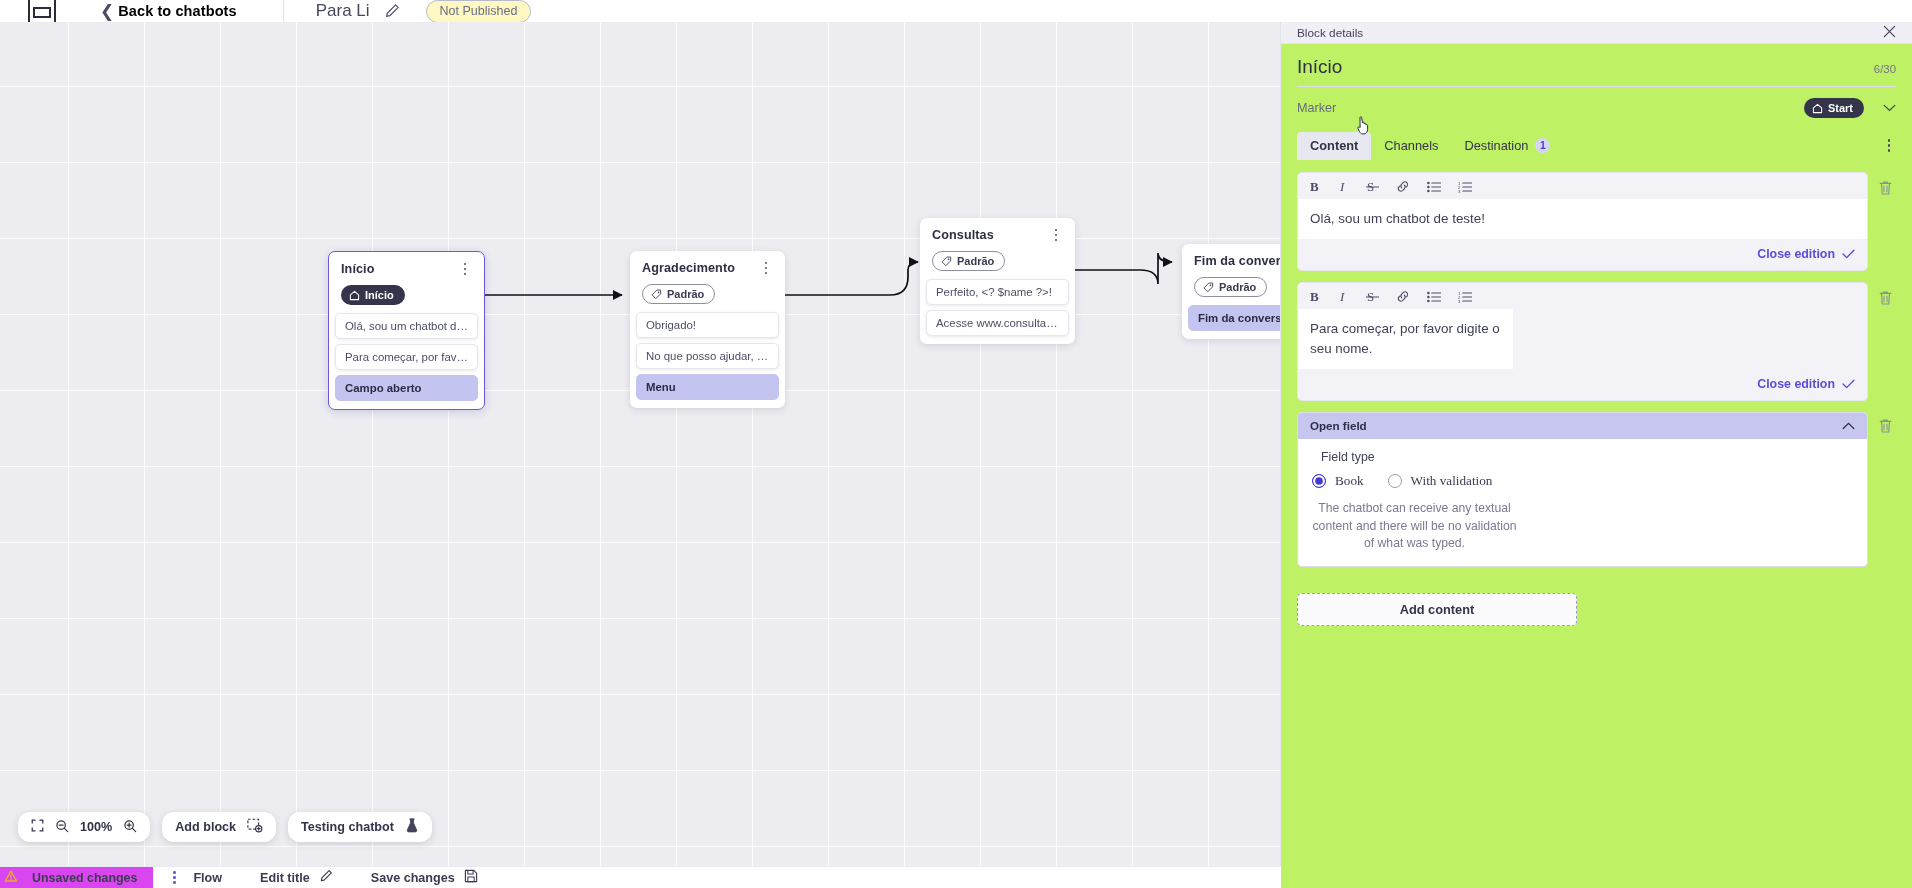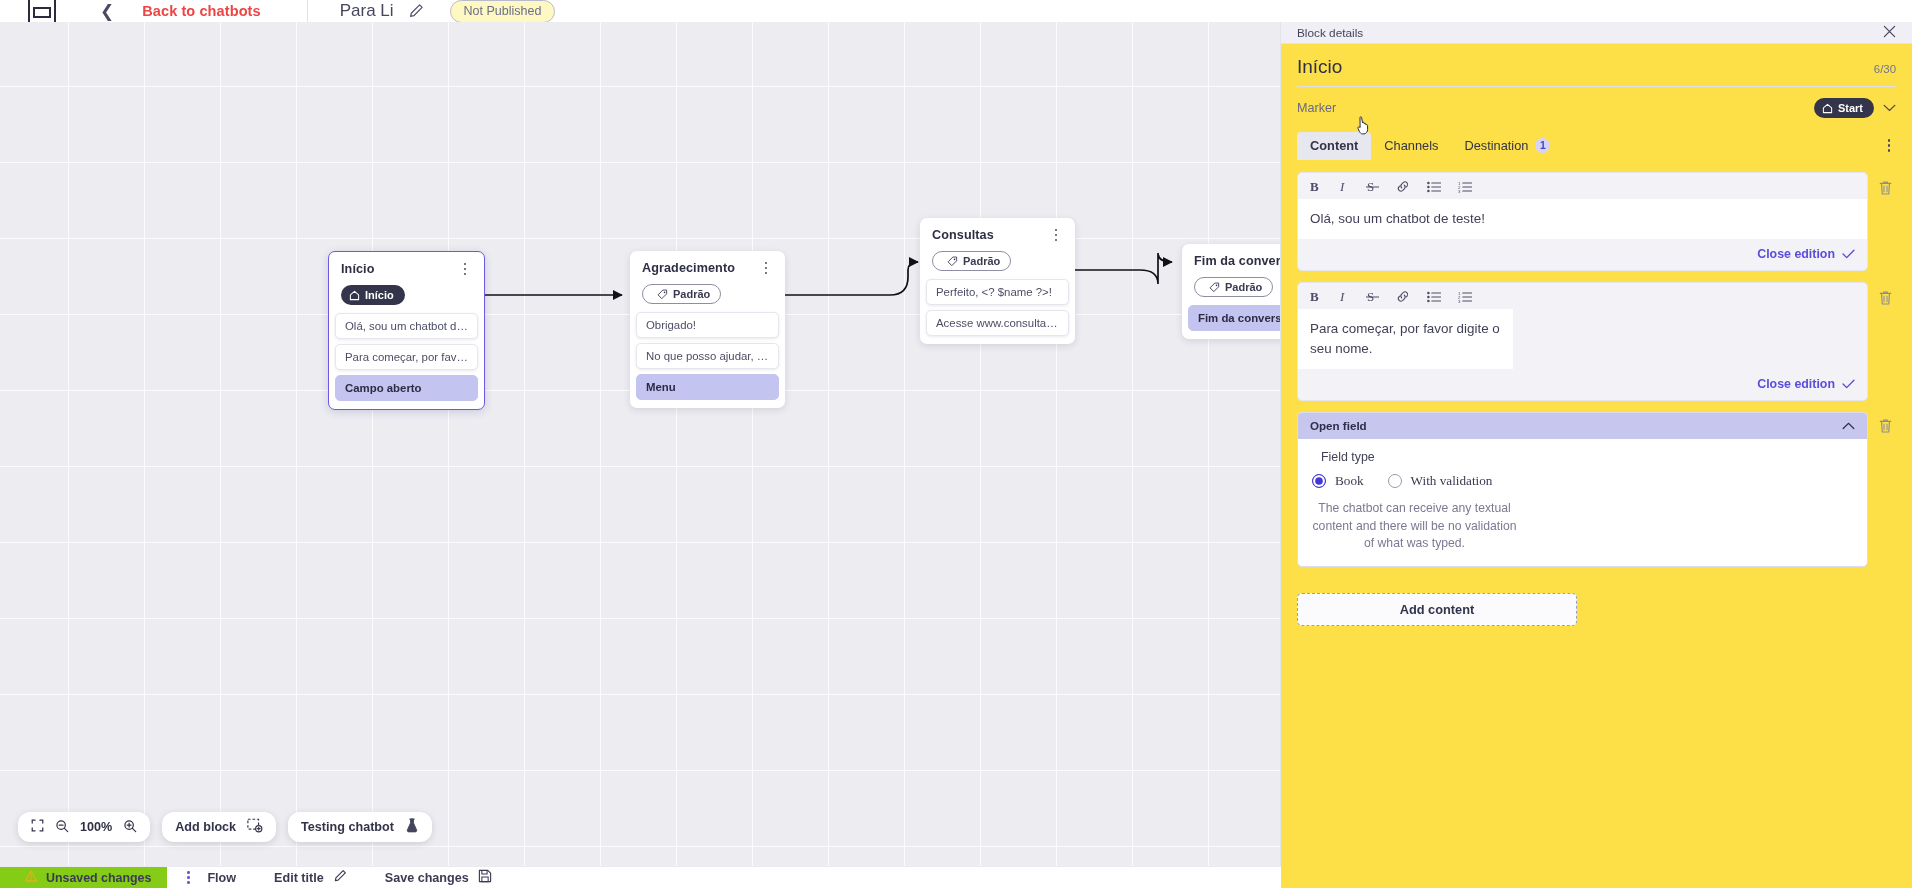--- a/index.html
+++ b/index.html
@@ -27,21 +27,21 @@
   }
   .logo-box:after {
     content: ""; position: absolute; left: 3px; right: 3px; bottom: 4px;
     height: 8px; border: 2px solid #2b2b3d; border-top: 0;
   }
   .back-chevron {
     margin-left: 44px; color: #4a4a63; font-size: 17px; line-height: 1;
     font-family: "DejaVu Sans", sans-serif;
   }
   .back-label {
-    margin-left: 28px; font-size: 14.5px; font-weight: 700; color: #ef4444;
+    margin-left: 4px; font-size: 14.5px; font-weight: 700; color: #000000;
     letter-spacing: .1px;
   }
   .header-divider {
     margin-left: 46px; width: 1px; height: 40px; background: #e2e2ea;
   }
   .bot-title {
     margin-left: 32px; font-size: 17px; color: #45455c; white-space: nowrap;
   }
   .pencil-ico { margin-left: 14px; display: inline-flex; }
   .pub-badge {
@@ -83,21 +83,21 @@
   .dots-v i { width: 2.6px; height: 2.6px; border-radius: 50%; background: #4a4a63; display: block; }
   .badge-row { padding: 0 12px; margin-top: 8px; }
   .badge-dark {
     display: inline-flex; align-items: center; gap: 5px;
     background: #34344a; color: #fff; font-size: 11px; font-weight: 700;
     border-radius: 11px; padding: 4px 11px 4px 8px;
   }
   .badge-outline {
     display: inline-flex; align-items: center; gap: 5px;
     border: 1px solid #8d8da4; color: #3a3a52; font-size: 11px; font-weight: 600;
-    border-radius: 11px; padding: 3px 10px 3px 14px; background: #fff;
+    border-radius: 11px; padding: 3px 10px 3px 8px; background: #fff;
   }
   .rows { margin-top: 8px; display: flex; flex-direction: column; gap: 5px; padding: 0 6px; }
   .msg-row {
     background: #fff; border: 1px solid #e6e6ee; border-radius: 5px;
     padding: 6px 9px; font-size: 11.4px; color: #4d4d66;
     box-shadow: 0 1px 3px rgba(40,40,70,.10);
     white-space: nowrap; overflow: hidden; text-overflow: ellipsis;
   }
   .msg-row.accent {
     background: #c3c5f0; border-color: #c3c5f0; color: #2b2b46; font-weight: 700;
@@ -113,34 +113,34 @@
   }
   .zoom-pct { font-size: 12.6px; font-weight: 600; color: #2f2f45; }
 
   
   .statusbar {
     position: absolute; left: 0; bottom: 0; width: 1281px; height: 22px;
     background: #ffffff; display: flex; align-items: center; z-index: 25;
     border-top: 1px solid #eaeaf0;
   }
   .unsaved {
-    background: #84cc16; height: 100%; display: flex; align-items: center;
-    gap: 8px; padding: 0 16px 0 24px; font-size: 12.4px; font-weight: 700; color: #3b3b52;
+    background: #d946ef; height: 100%; display: flex; align-items: center;
+    gap: 14px; padding: 0 16px 0 4px; font-size: 12.4px; font-weight: 700; color: #3b3b52;
   }
   .sb-dots { margin: 0 12px 0 14px; }
   .sb-dots i { background: #6a5ae0 !important; }
   .sb-item {
     display: flex; align-items: center; gap: 9px; font-size: 12.6px;
     font-weight: 700; color: #3b3b52; margin-right: 38px; cursor: pointer;
   }
 
   
   .panel {
     position: absolute; top: 0; right: 0; width: 632px; height: 888px;
-    background: #fde047; border-left: 1px solid #e3e3ec;
+    background: #bef264; border-left: 1px solid #e3e3ec;
   }
   .panel-tabs {
     height: 22px; background: #fff; display: flex; align-items: flex-end;
     justify-content: flex-end; padding-right: 36px; gap: 40px;
     border-bottom: 1px solid #e3e3ec;
   }
   .ptab {
     font-size: 13.4px; color: #3a3a52; padding-bottom: 3px; cursor: pointer;
     white-space: nowrap;
   }
@@ -153,21 +153,21 @@
   .panel-subhead span { font-size: 11.8px; color: #44445c; }
   .x-close { cursor: pointer; line-height: 1; color: #44445c; font-size: 15px; }
 
   .panel-body { padding: 12px 16px 0 16px; }
   .blk-title-row { display: flex; align-items: flex-end; justify-content: space-between; }
   .blk-title { font-size: 19px; color: #2e2e44; }
   .blk-count { font-size: 11.4px; color: #74748c; padding-bottom: 3px; }
   .title-rule { height: 1px; background: #dedee8; margin-top: 8px; }
   .marker-row {
     display: flex; align-items: center; justify-content: flex-end;
-    margin-top: 11px; gap: 9px;
+    margin-top: 11px; gap: 19px;
   }
   .marker-label { font-size: 12.6px; color: #6a6a82; margin-right: auto; }
   .chev { color: #44445c; font-size: 12px; line-height: 1; cursor: pointer; }
 
   .tabs2 { display: flex; align-items: center; margin-top: 14px; gap: 0; }
   .tab2 {
     font-size: 12.8px; color: #33334a; padding: 6px 13px 7px; border-radius: 4px 4px 0 0;
     cursor: pointer; display: flex; align-items: center; gap: 7px; white-space: nowrap;
   }
   .tab2.active { background: #e7e7ef; font-weight: 600; }

